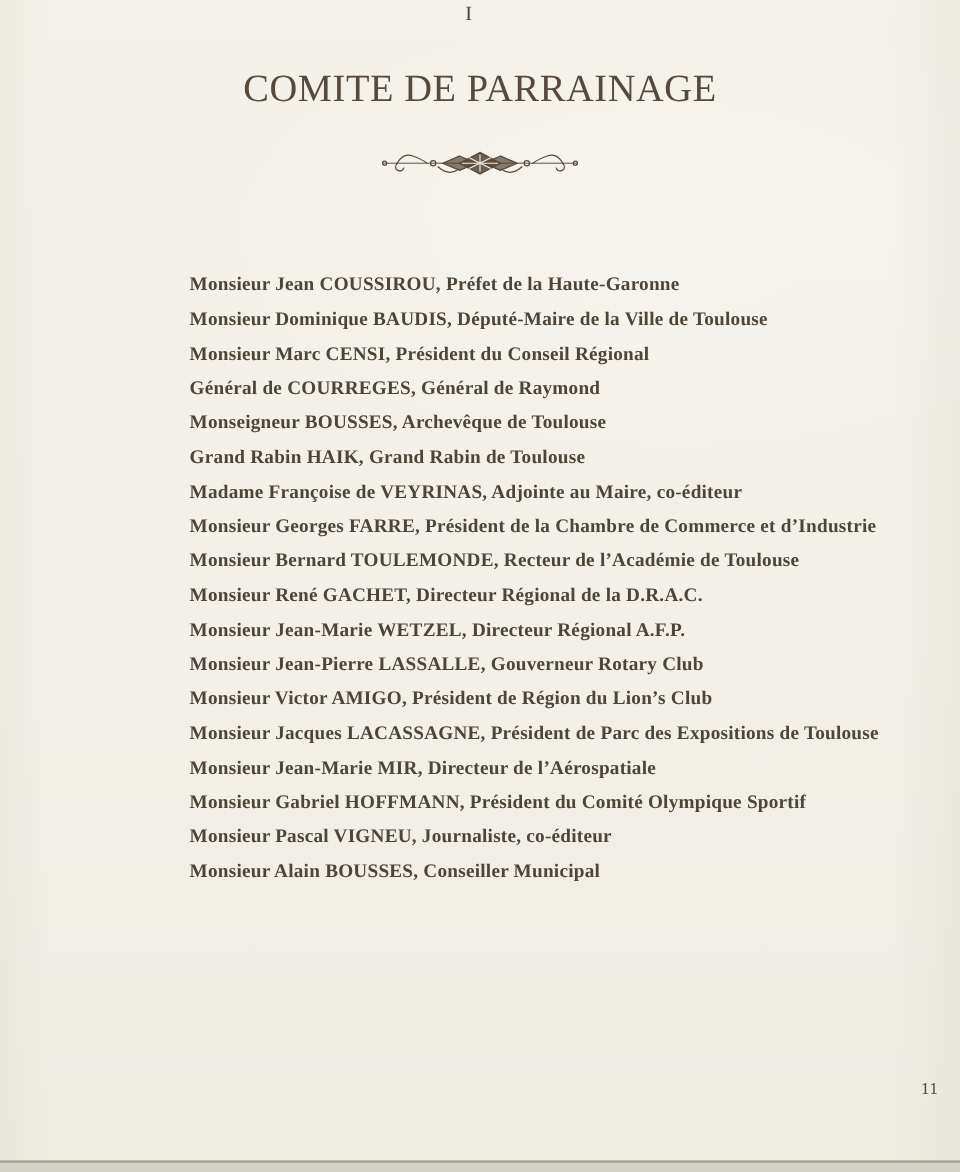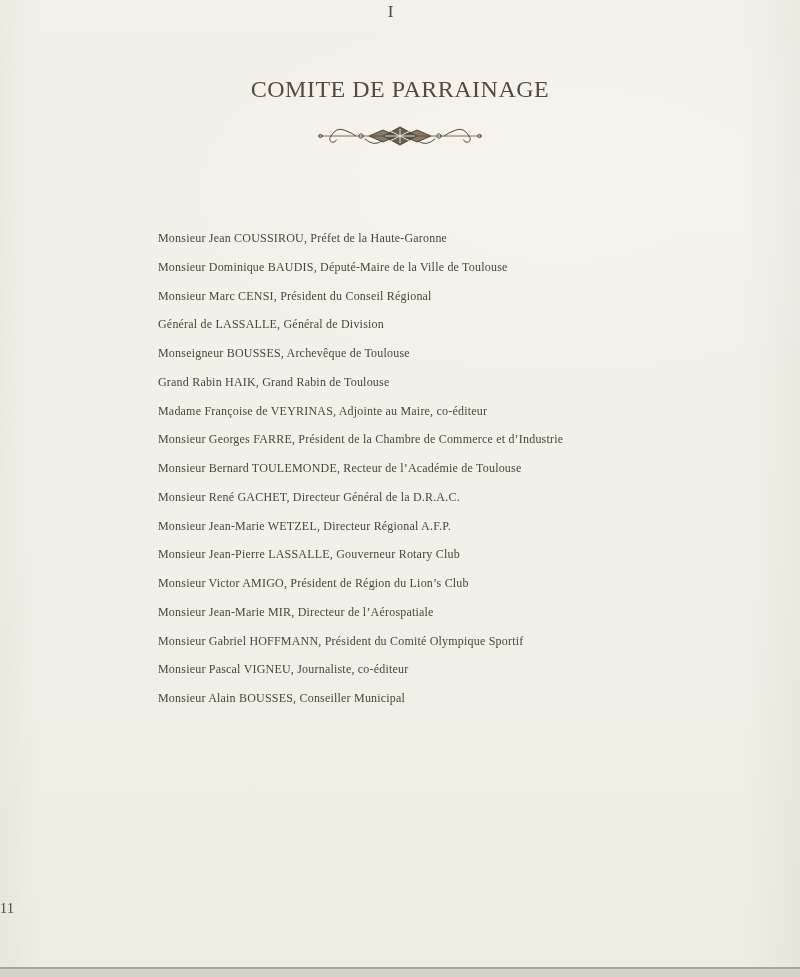--- a/index.html
+++ b/index.html
@@ -32,56 +32,57 @@
     position: absolute;
     top: 2px;
     left: 0;
     right: 18px;
     text-align: center;
     font-size: 17px;
     letter-spacing: 1px;
   }
   .page-title {
     position: absolute;
-    top: 76px;
+    top: 55px;
     left: 0;
     right: 0;
     margin: 0;
     text-align: center;
-    font-size: 24px;
+    font-size: 32px;
     font-weight: normal;
     letter-spacing: 0.5px;
     color: #554a3d;
   }
   .ornament-wrap {
     position: absolute;
     top: 121px;
     left: 0;
     right: 0;
     text-align: center;
   }
   .member-list {
     position: absolute;
     top: 224px;
     left: 158px;
     right: 60px;
   }
   .member-list p {
     margin: 0;
-    font-size: 12px;
+    font-size: 16px;
     line-height: 28.75px;
     white-space: nowrap;
     letter-spacing: 0.2px;
+    font-weight: bold;
   }
   .page-number {
     position: absolute;
     top: 901px;
     left: 0;
     right: 18px;
-    text-align: left;
+    text-align: right;
     font-size: 14px;
     letter-spacing: 0.5px;
   }
   .scan-edge {
     position: absolute;
     left: 0;
     right: 0;
     bottom: 0;
     height: 8px;
     background: #d5d2c8;
@@ -125,30 +126,31 @@
         <path d="M85 8 V22"></path>
         <path d="M76 10.5 L94 19.5 M94 10.5 L76 19.5"></path>
       </g>
     </svg>
   </div>
 
   <div class="member-list">
       <p>Monsieur Jean COUSSIROU, Préfet de la Haute-Garonne</p>
       <p>Monsieur Dominique BAUDIS, Député-Maire de la Ville de Toulouse</p>
       <p>Monsieur Marc CENSI, Président du Conseil Régional</p>
-      <p>Général de LASSALLE, Général de Division</p>
+      <p>Général de COURREGES, Général de Raymond</p>
       <p>Monseigneur BOUSSES, Archevêque de Toulouse</p>
       <p>Grand Rabin HAIK, Grand Rabin de Toulouse</p>
       <p>Madame Françoise de VEYRINAS, Adjointe au Maire, co-éditeur</p>
       <p>Monsieur Georges FARRE, Président de la Chambre de Commerce et d’Industrie</p>
       <p>Monsieur Bernard TOULEMONDE, Recteur de l’Académie de Toulouse</p>
-      <p>Monsieur René GACHET, Directeur Général de la D.R.A.C.</p>
+      <p>Monsieur René GACHET, Directeur Régional de la D.R.A.C.</p>
       <p>Monsieur Jean-Marie WETZEL, Directeur Régional A.F.P.</p>
       <p>Monsieur Jean-Pierre LASSALLE, Gouverneur Rotary Club</p>
       <p>Monsieur Victor AMIGO, Président de Région du Lion’s Club</p>
+      <p>Monsieur Jacques LACASSAGNE, Président de Parc des Expositions de Toulouse</p>
       <p>Monsieur Jean-Marie MIR, Directeur de l’Aérospatiale</p>
       <p>Monsieur Gabriel HOFFMANN, Président du Comité Olympique Sportif</p>
       <p>Monsieur Pascal VIGNEU, Journaliste, co-éditeur</p>
       <p>Monsieur Alain BOUSSES, Conseiller Municipal</p>
     </div>
 
   <div class="page-number">11</div>
 
   <div class="scan-edge"></div>
 

